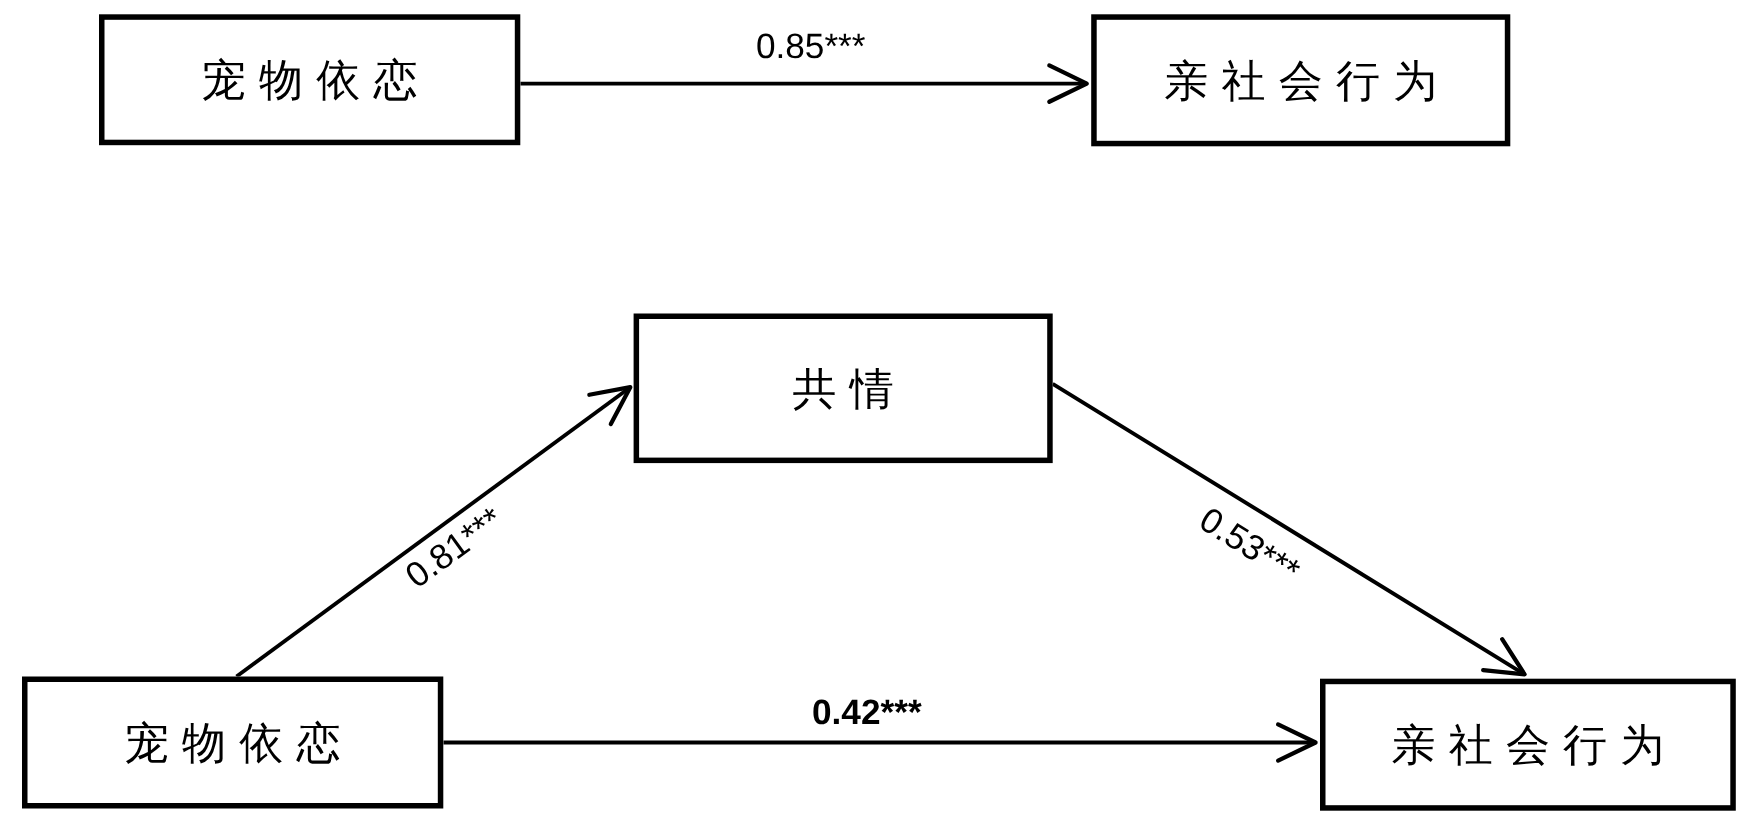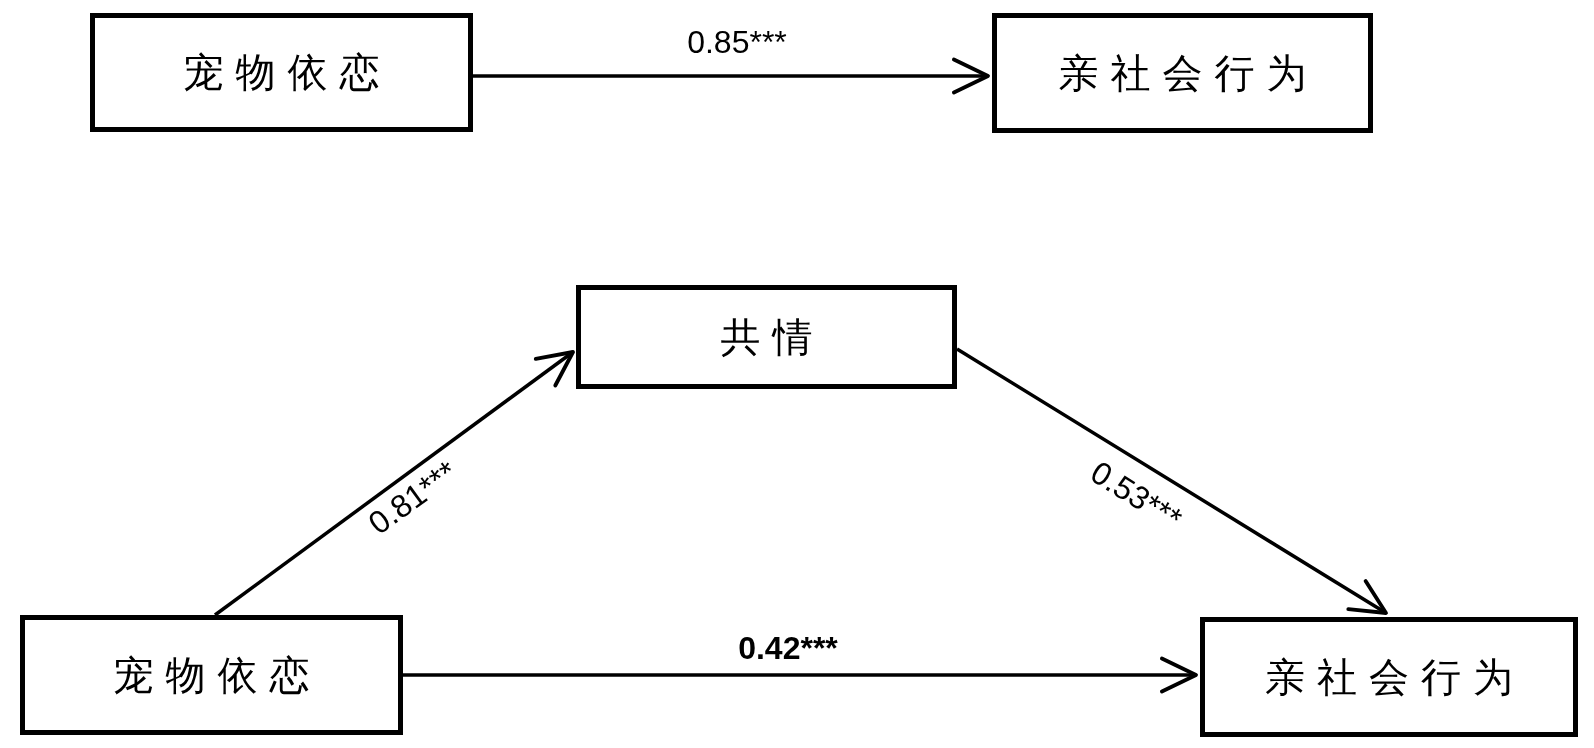--- a/index.html
+++ b/index.html
@@ -47,21 +47,21 @@
     color: #000000;
     white-space: nowrap;
     transform: translate(-50%, -50%);
   }
   .path-label.rot-a { transform: translate(-50%, -50%) rotate(-36deg); }
   .path-label.rot-b { transform: translate(-50%, -50%) rotate(32deg); }
 
   
   #box-total-predictor { left: 90px;   top: 13px;  width: 383px; height: 119px; }
   #box-total-outcome   { left: 992px;  top: 13px;  width: 381px; height: 120px; }
-  #box-mediator        { left: 576px;  top: 285px; width: 381px; height: 104px; }
+  #box-mediator        { left: 576px;  top: 285px; width: 381px; height: 136px; }
   #box-med-predictor   { left: 20px;   top: 615px; width: 383px; height: 120px; }
   #box-med-outcome     { left: 1200px; top: 617px; width: 378px; height: 120px; }
 
   
   #label-total   { left: 737px;  top: 42px;  }
   #label-path-a  { left: 413px;  top: 498px; }
   #label-path-b  { left: 1136px; top: 496px; }
   #label-path-c  { left: 788px;  top: 648px; font-weight: bold; }
 </style>
 </head>

